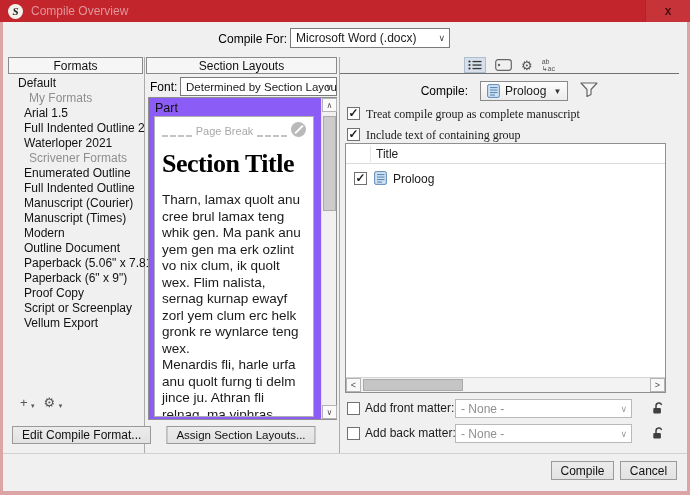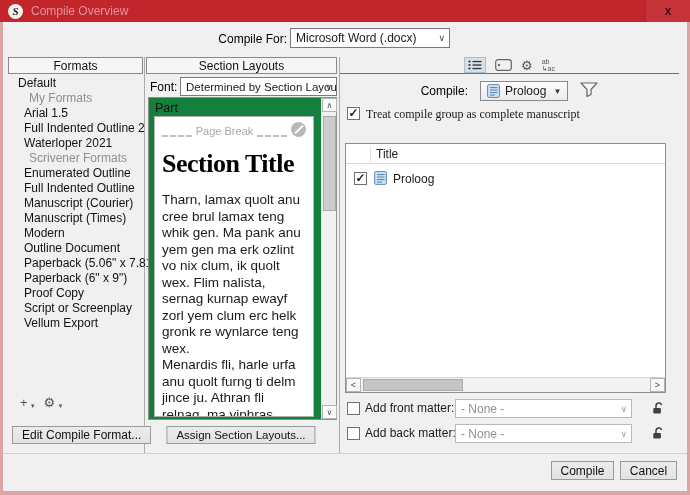--- a/index.html
+++ b/index.html
@@ -76,21 +76,21 @@
     background:linear-gradient(#ececec,#e2e2e2); border:1px solid #9a9a9a;
     display:inline-flex; align-items:center; justify-content:center;
     font-size:12px; color:#111; padding:0 9px; height:18px; cursor:default;
   }
   .edit-btn { position:absolute; left:9px; top:404px; }
   
   .font-label { position:absolute; left:147px; top:58px; }
   .font-combo { left:177px; top:55px; width:157px; height:19px; font-size:11.5px; }
   .preview-panel {
     position:absolute; left:145px; top:75px; width:189px; height:323px;
-    background:#15803d; border:1px solid #8f8f8f;
+    background:#8b5cf6; border:1px solid #8f8f8f;
   }
   .part-label { position:absolute; left:6px; top:3px; font-size:12.5px; color:#111; }
   .vscroll {
     position:absolute; right:0; top:0; bottom:0; width:15px; background:#f1f1f1;
     border-left:1px solid #e2e2e2;
   }
   .sbtn {
     position:absolute; left:0; width:15px; height:14px; background:#fafafa;
     border:1px solid #b4b4b4; color:#505050; font-size:8px;
     display:flex; align-items:center; justify-content:center;
@@ -321,20 +321,24 @@
         <svg width="18" height="15" viewBox="0 0 18 15">
           <path d="M1,1 h16 l-6,6.5 v5 l-4,2 v-7 z" fill="#f6f6f6" stroke="#666" stroke-width="1.2" stroke-linejoin="round"></path>
         </svg>
       </span>
     </div>
 
     <div class="cb-row cb1">
       <span class="checkbox checked"></span>
       <span class="txt">Treat compile group as complete manuscript</span>
     </div>
+    <div class="cb-row cb2">
+      <span class="checkbox checked"></span>
+      <span class="txt">Include text of containing group</span>
+    </div>
 
     <div class="inc-table">
       <div class="tbl-header">
         <span class="coldiv"></span>
         <span class="title">Title</span>
       </div>
       <div class="tbl-row">
         <span class="checkbox checked"></span>
         <span class="doc">
           <svg width="13" height="14" viewBox="0 0 13 14">

